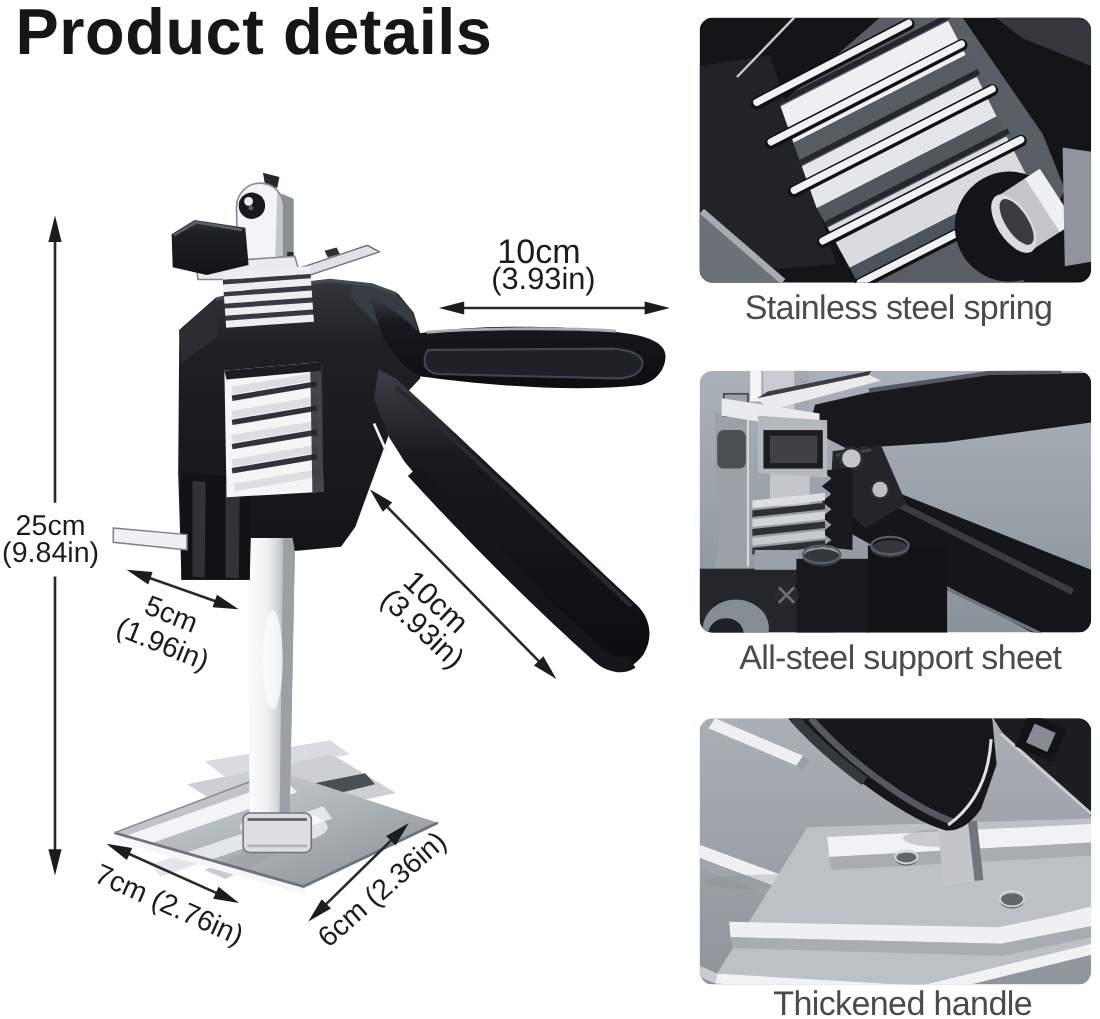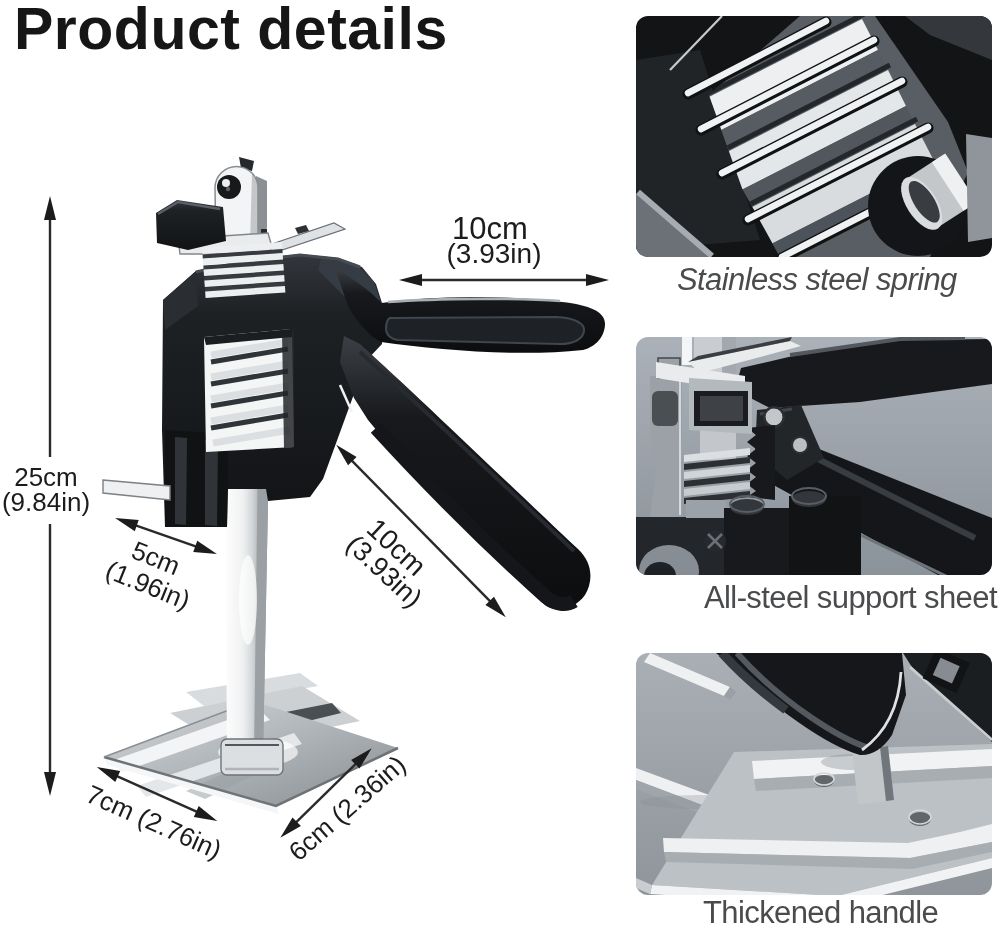--- a/index.html
+++ b/index.html
@@ -370,15 +370,15 @@
     <polygon points="903,653 992,653 992,742 915,672" fill="#1b1e21"></polygon>
     <line x1="910" y1="667" x2="992" y2="740" stroke="#c9cdd0" stroke-width="3"></line>
     <g transform="rotate(24 946 670)">
       <rect x="928" y="654" width="37" height="33" fill="#111315"></rect>
       <rect x="936" y="661" width="21" height="19" fill="#868c92"></rect>
     </g>
   </g>
 </g>
 </svg>
 
-<div class="cap" style="left:677px;top:262px;font-style:italic;">Stainless steel spring</div>
-<div class="cap" style="left:672px;top:580px;margin-left:32px;">All-steel support sheet</div>
+<div class="cap" style="left:677px;top:262px;">Stainless steel spring</div>
+<div class="cap" style="left:672px;top:580px;">All-steel support sheet</div>
 <div class="cap" style="left:703px;top:895px;">Thickened handle</div>
 
 </body></html>

